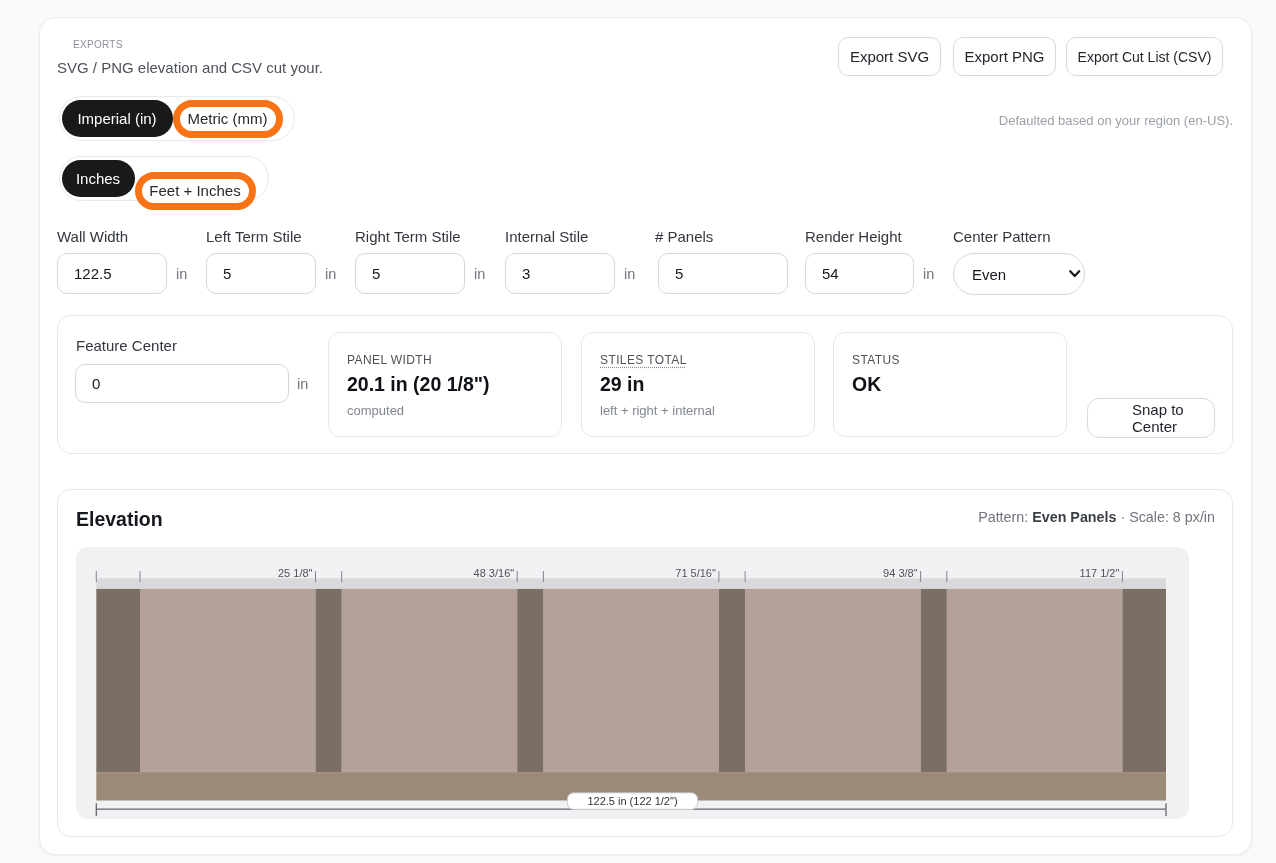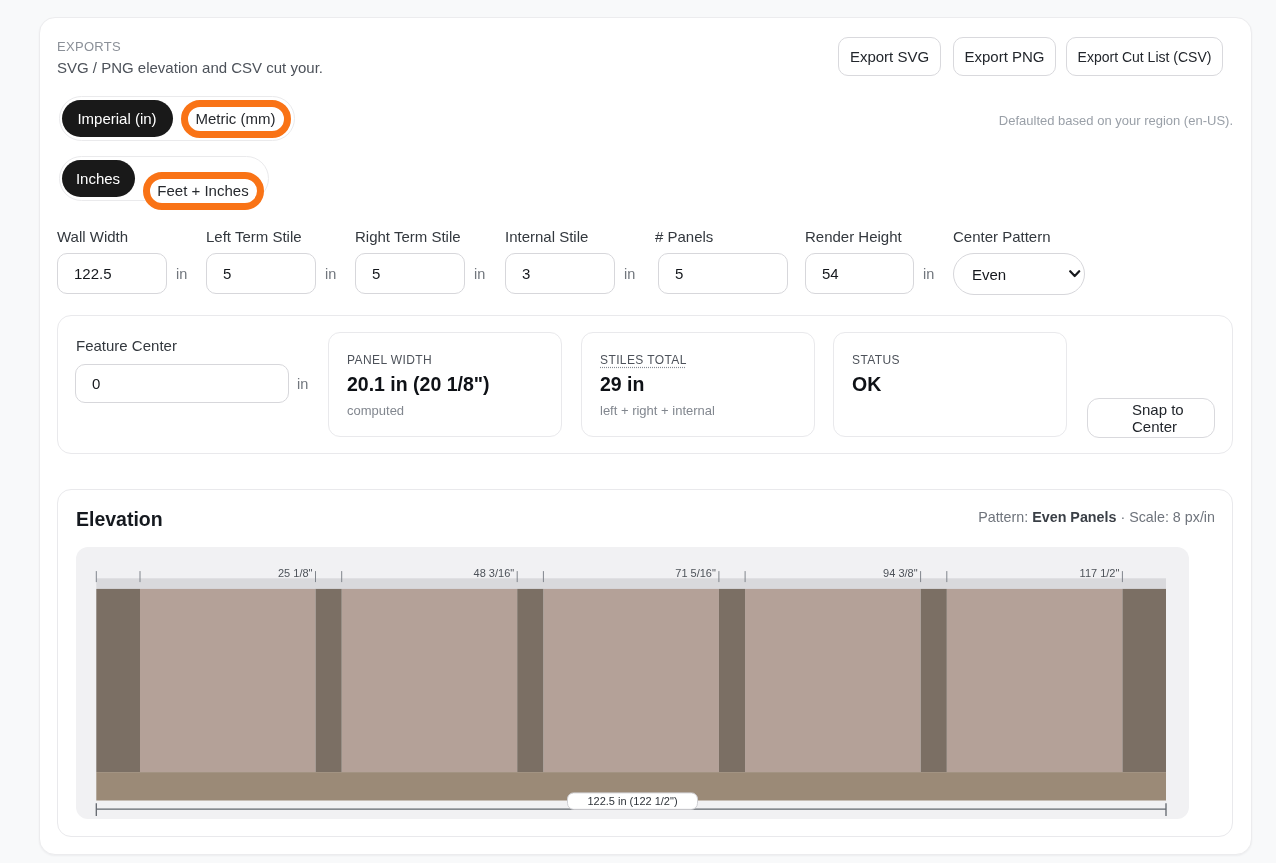--- a/index.html
+++ b/index.html
@@ -3,30 +3,30 @@
 <meta charset="utf-8">
 <style>
 * { margin:0; padding:0; box-sizing:border-box; }
 html,body { width:1276px; height:863px; background:#f8f9fa; font-family:"Liberation Sans", sans-serif; overflow:hidden; }
 .abs { position:absolute; }
 #main {
   position:absolute; left:39px; top:17px; width:1213px; height:838px;
   background:#fff; border:1px solid #ececee; border-radius:16px;
   box-shadow:0 1px 2px rgba(16,24,40,.05);
 }
-.kicker { font-size:13px; letter-spacing:.3px; color:#8b9098; }
+.kicker { font-size:10px; letter-spacing:.3px; color:#8b9098;margin-left:16px; }
 .subtitle { font-size:15px; color:#4d525a; }
 .btn {
   position:absolute; background:#fff; border:1px solid #d9d9dd; border-radius:10px;
   font-size:15px; color:#22262c; display:flex; align-items:center; justify-content:center;
   height:39px;
 }
 .segwrap {
   position:absolute; background:#fff; border:1px solid #eaeaec; border-radius:23px;
-  display:flex; align-items:center; padding:0 1.5px; gap:8px;
+  display:flex; align-items:center; padding:0 1.5px; 
 }
 .segon {
   background:#191919; color:#fff; border-radius:19px; font-size:15px;
   display:flex; align-items:center; justify-content:center; height:37px;
 }
 .segoff {
   background:#fff; color:#26292e; border:7px solid #f97316; border-radius:19px; font-size:15px;
   display:flex; align-items:center; justify-content:center; height:38px;
 }
 .note { font-size:13px; color:#9aa0a8; }

